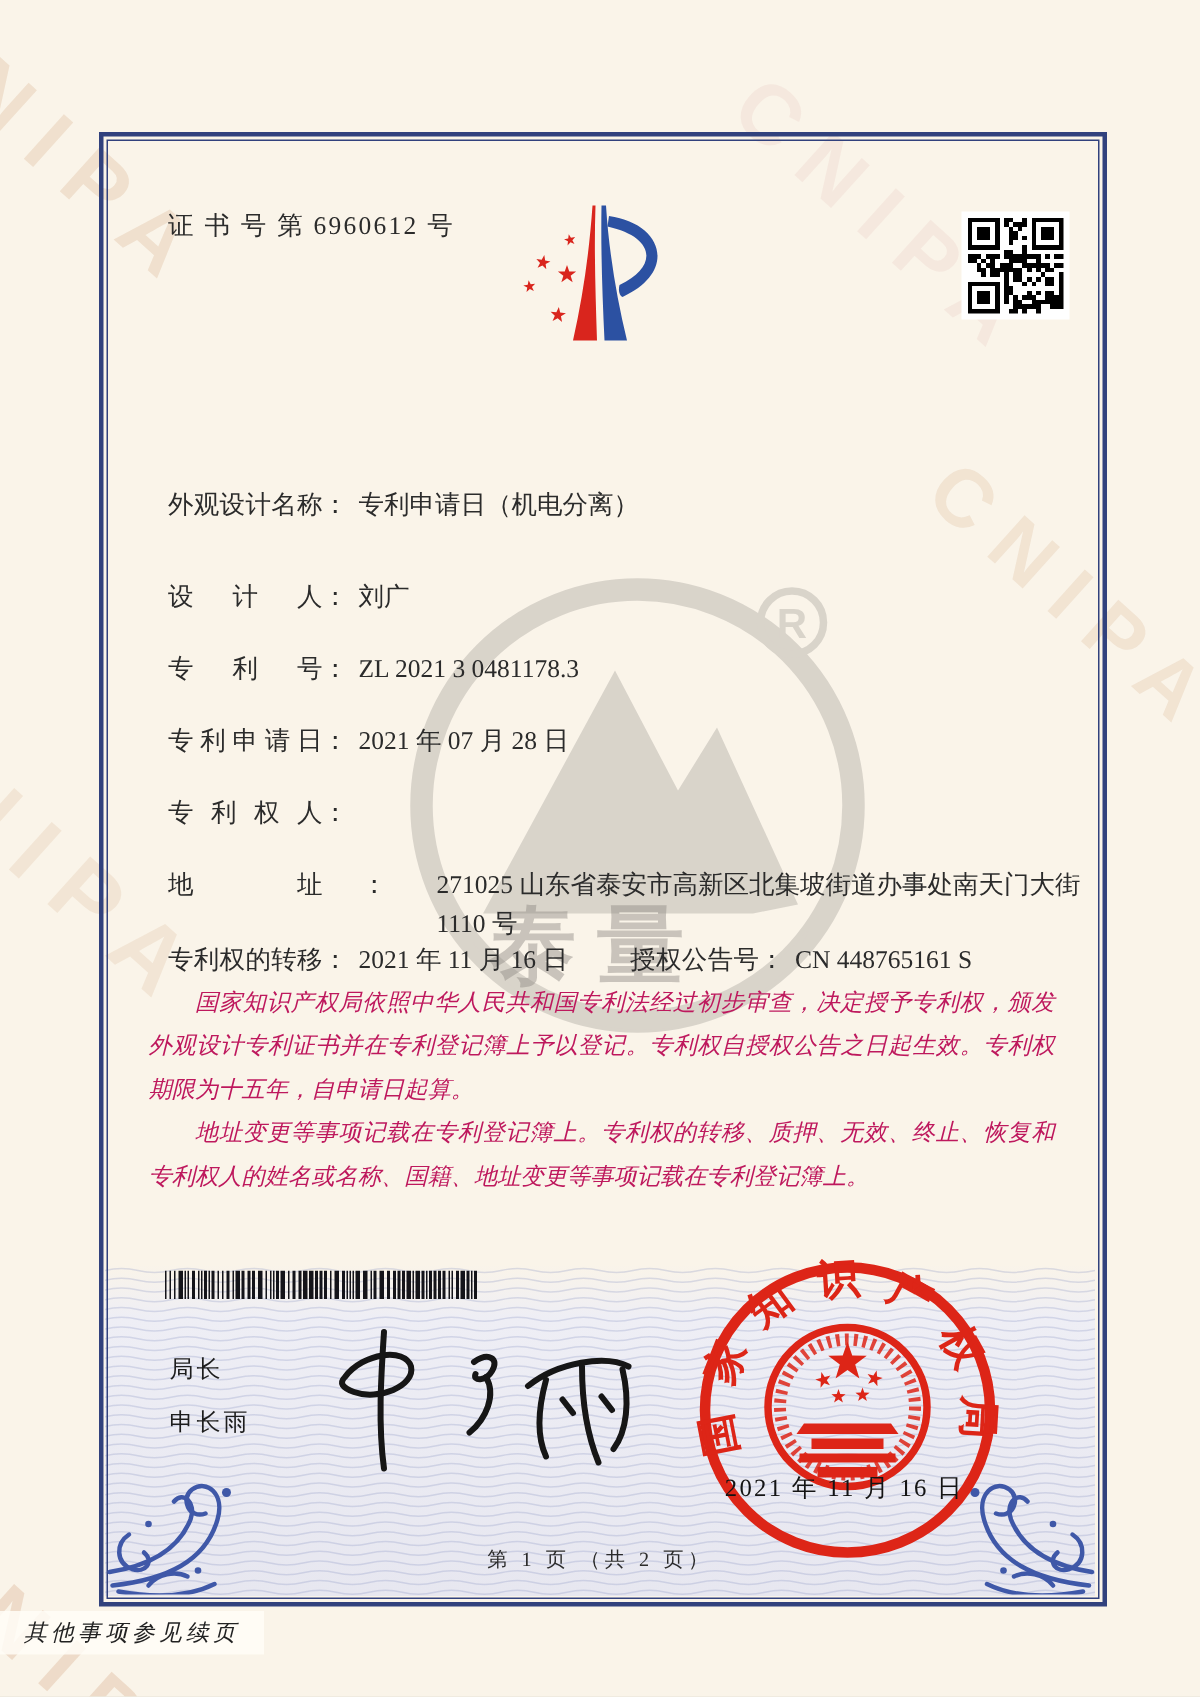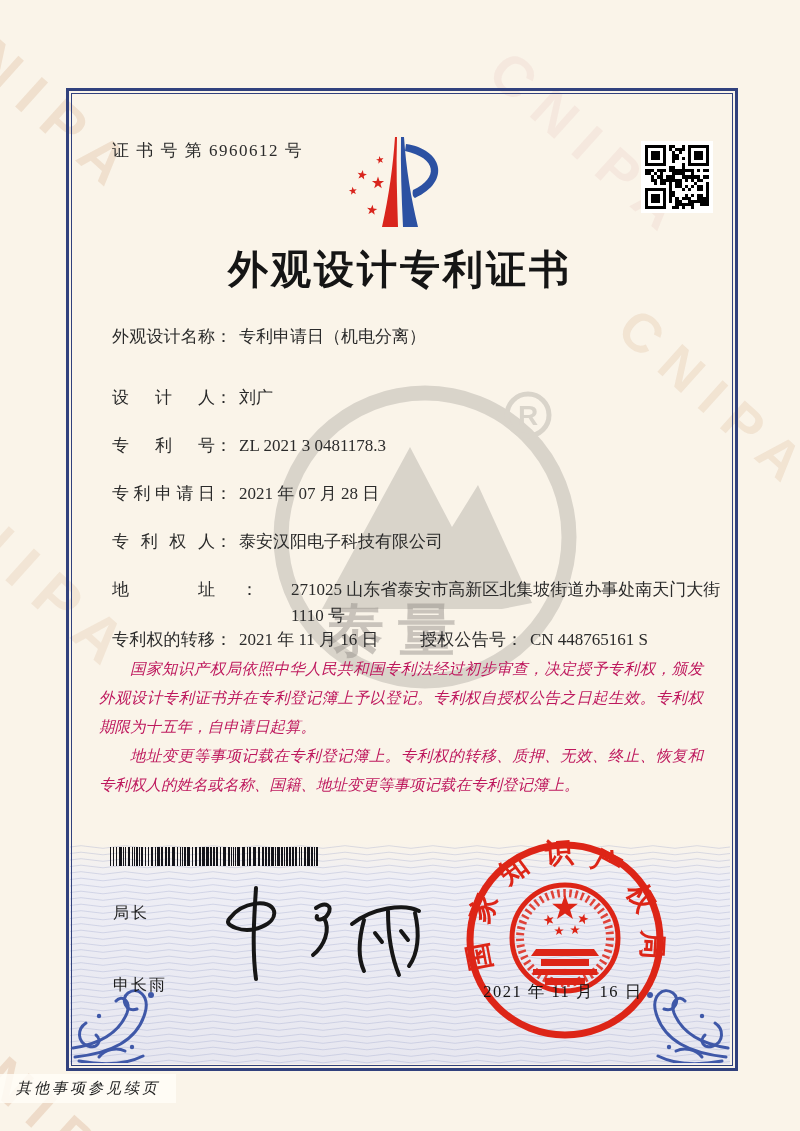--- a/index.html
+++ b/index.html
@@ -46,21 +46,21 @@
   .r1{top:324px;} .r2{top:385px;} .r3{top:433px;align-items:flex-end;} .r4{top:481px;} .r5{top:529px;} .r6{top:577px;gap:26px;}
   .grant-left{left:112px;top:627px;} .grant-right{left:420px;top:627px;}
   .grant-right .flabel{width:86px;}
 
   .paras{left:99px;top:654px;width:604px;font-size:15.5px;line-height:29px;font-style:italic;z-index:3;color:#be185d;}
   .paras p{margin:0;text-indent:2em;text-align:justify;}
 
   .barcode{left:110px;top:847px;z-index:3;}
   .chief{font-family:"Liberation Sans","DejaVu Sans",sans-serif;font-size:16px;letter-spacing:2px;
          color:#1d1d1d;z-index:3;font-weight:500;}
-  .chief-title{left:113px;top:903px;} .chief-name{left:113px;top:938px;margin-top:37px;}
+  .chief-title{left:113px;top:903px;} .chief-name{left:113px;top:938px;}
   .signature{left:212px;top:878px;z-index:3;}
   .seal{left:463px;top:838px;z-index:4;}
 
   .page-num{left:0;width:800px;top:1031px;text-align:center;font-size:13.5px;letter-spacing:3px;z-index:3;}
   .note-wrap{left:0;width:800px;top:1074px;z-index:3;}
   .note{display:inline-block;background:rgba(255,253,247,.85);padding:5px 16px;
         font-size:15px;font-style:italic;letter-spacing:3px;color:#222;}
 </style>
 </head>
 <body>
@@ -321,21 +321,20 @@
       <use href="#star-a" transform="translate(9,57) scale(0.42) rotate(-8)"></use>
       <use href="#star-a" transform="translate(28,76) scale(0.54) rotate(6)"></use>
     </g>
     <path fill="#d9251d" d="M51,3 C49,32 45,62 38,93 L54,93 C53,62 52,32 53,3 Z"></path>
     <g fill="#2c51a2">
       <path d="M57,3 L60,3 C62,34 67,64 74,93 L59,93 C57.5,62 56.5,32 57,3 Z"></path>
       <path d="M62,10 C98,15 108,47 71,64 C69,63 68,60 69,56 C95,44 93,24 61,17 Z"></path>
     </g>
   </svg>
 
-  <div class="abs title">外观设计专利证书</div>
 
   <div class="abs frow r1">
     <span class="flabel">外观设计名称</span>
       <span class="colon">：</span>
     <span class="fvalue">专利申请日（机电分离）</span>
   </div>
   <div class="abs frow r2">
     <span class="flabel">设计人</span>
       <span class="colon">：</span>
     <span class="fvalue">刘广</span>
@@ -346,21 +345,20 @@
     <span class="fvalue">ZL 2021 3 0481178.3</span>
   </div>
   <div class="abs frow r4">
     <span class="flabel">专利申请日</span>
       <span class="colon">：</span>
     <span class="fvalue">2021 年 07 月 28 日</span>
   </div>
   <div class="abs frow r5">
     <span class="flabel">专利权人</span>
       <span class="colon">：</span>
-    <span class="fvalue">泰安汉阳电子科技有限公司</span>
   </div>
   <div class="abs frow r6">
     <span class="flabel">地址</span>
       <span class="colon">：</span>
     <span class="fvalue wrap">271025 山东省泰安市高新区北集坡街道办事处南天门大街 1110 号</span>
   </div>
   <div class="abs frow grant-left">
     <span class="flabel">专利权的转移</span>
       <span class="colon">：</span>
     <span class="fvalue">2021 年 11 月 16 日</span>
@@ -480,17 +478,18 @@
       <use href="#star-b" transform="translate(96,93) scale(0.5)"></use>
       <use href="#star-b" transform="translate(112,92) scale(0.5)"></use>
       <path d="M68,118 L136,118 L131,111 L73,111 Z"></path>
       <rect x="78" y="121" width="48" height="7"></rect>
       <rect x="70" y="131" width="64" height="6"></rect>
       <rect x="82" y="140" width="40" height="7"></rect>
     </g>
     <text x="100" y="159" text-anchor="middle" font-size="16.5" fill="#141414" letter-spacing="1.5" font-family="Liberation Serif, DejaVu Serif, serif">2021 年 11 月 16 日</text>
   </svg>
 
+  <div class="abs page-num">第 1 页 （共 2 页）</div>
   <div class="abs note-wrap">
     <span class="note">其他事项参见续页</span>
   </div>
 
 </div>
 
 </body></html>

